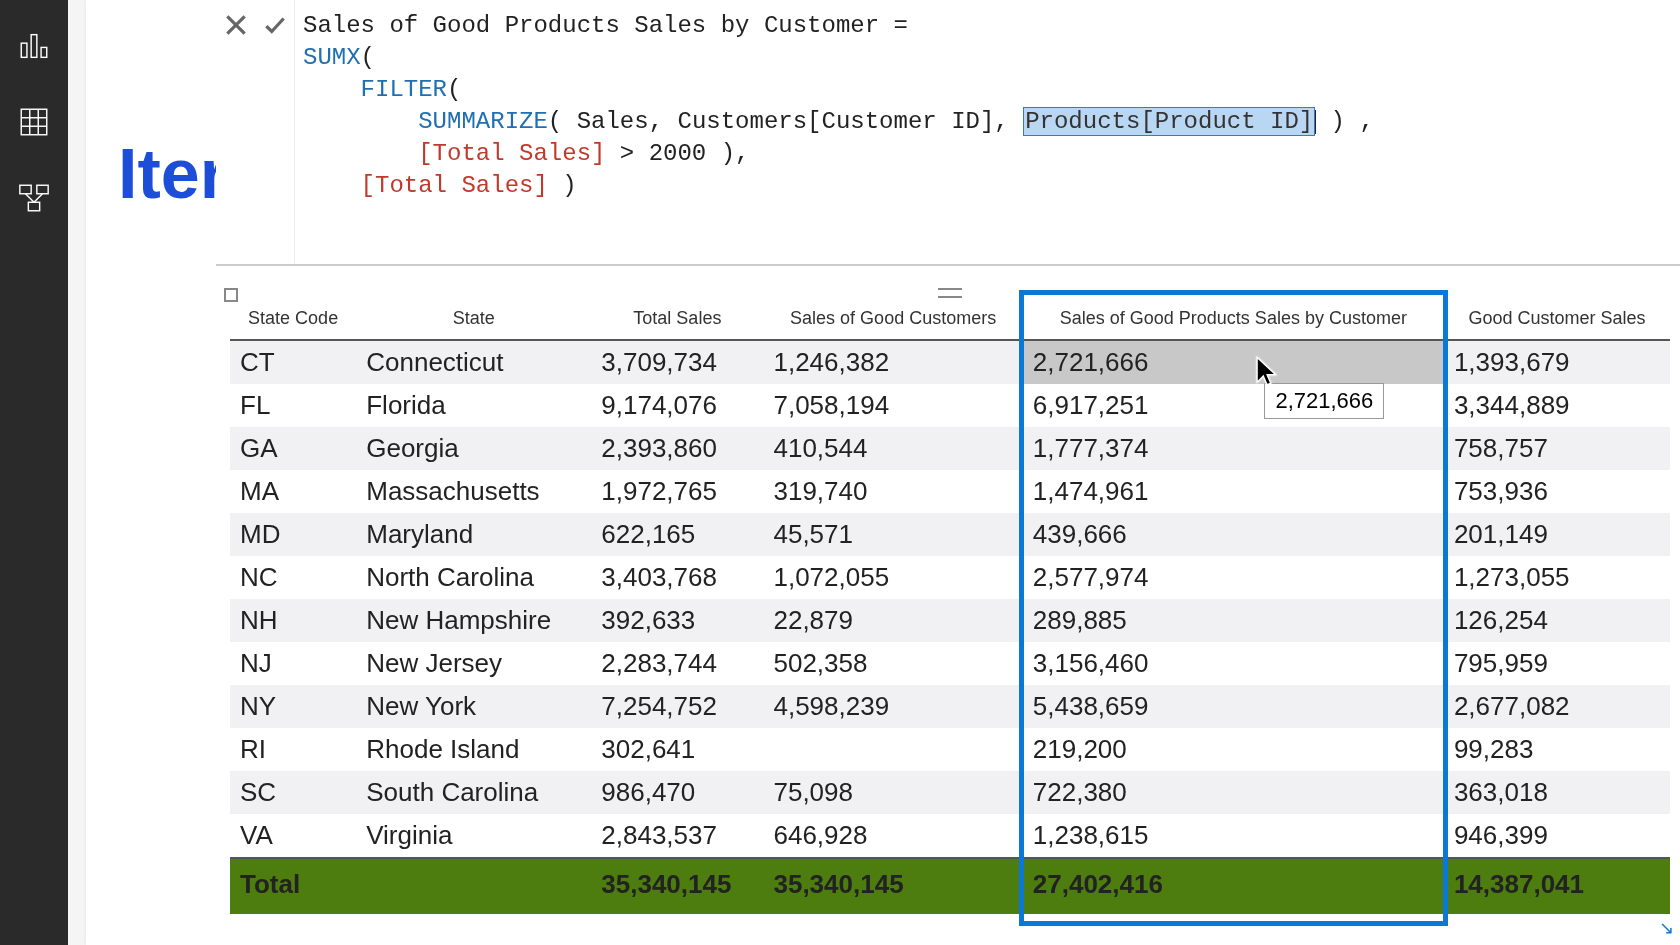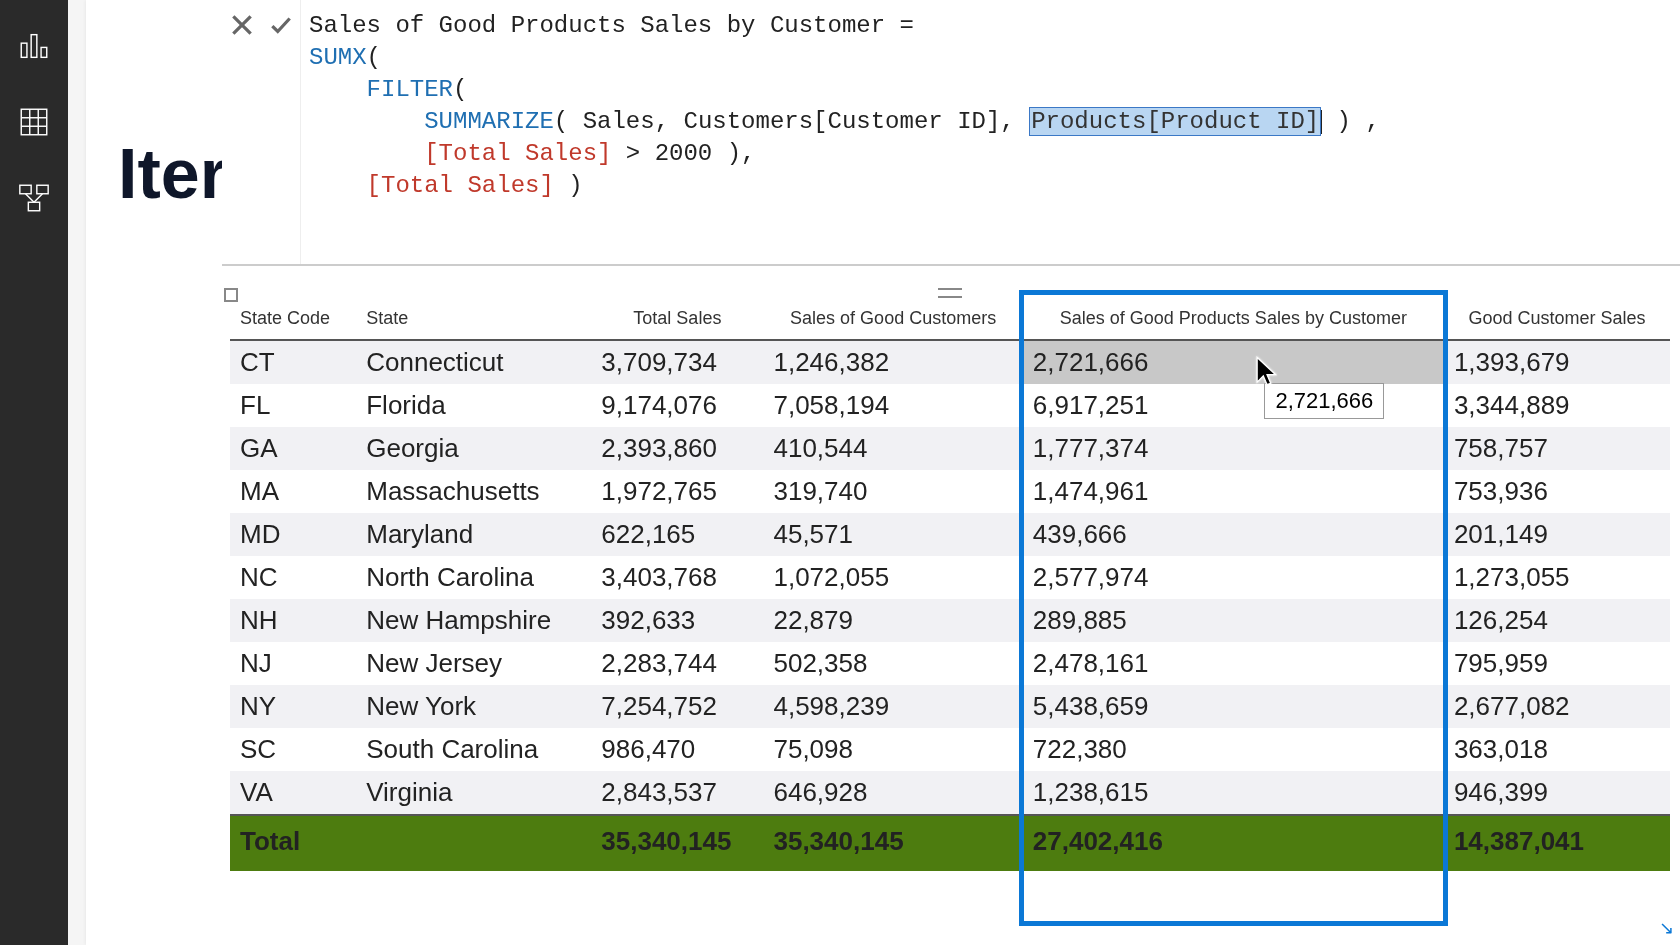--- a/index.html
+++ b/index.html
@@ -41,21 +41,21 @@
     position: absolute;
     left: 18px; top: 0;
     right: 0; bottom: 0;
     background: #fff;
     box-shadow: 0 0 4px rgba(0,0,0,.08);
   }
 
   
   .formula-bar {
     position: absolute;
-    left: 136px; top: 0; right: 0;
+    left: 130px; top: 0; right: 0;
     height: 266px;
     background: #fff;
     border-bottom: 2px solid #ccc;
     display: flex;
     z-index: 5;
   }
   .formula-controls {
     width: 78px;
     display: flex;
     align-items: flex-start;
@@ -84,21 +84,21 @@
   .tok-paren { color:#222; }
   .tok-sel   { background:#b9d6f2; border:1px solid #3b78c6; padding:0 1px; }
   .caret { display:inline-block; width:0; border-right:1px solid #222; height:24px; vertical-align:middle; }
 
   
   .page-title-partial {
     position:absolute;
     left: 32px; top: 134px;
     font-size: 70px;
     font-weight: 700;
-    color:#0f172a;
+    color:#1d4ed8;
     z-index: 2;
   }
 
   
   .visual {
     position: absolute;
     left: 144px; top: 294px;
     width: 1440px;
     background:#fff;
   }
@@ -114,21 +114,21 @@
     display:flex; flex-direction:column; justify-content:space-between;
   }
   .visual-handle-top span { height:2px; background:#888; display:block; }
 
   table.matrix {
     border-collapse: collapse;
     width: 100%;
     font-size: 26px;
   }
   table.matrix th {
-    text-align:left;
+    text-align:center;
     font-weight:400;
     font-size:18px;
     color:#333;
     padding: 14px 10px 10px 10px;
     border-bottom:2px solid #555;
     background:#fff;
   }
   table.matrix th.num { text-align:center; }
   table.matrix td {
     padding: 6px 10px;
@@ -313,30 +313,38 @@
                 <td class="num">392,633</td>
                 <td class="num">22,879</td>
                 <td class="num">289,885</td>
                 <td class="num">126,254</td>
               </tr>
               <tr>
                 <td>NJ</td>
                 <td>New Jersey</td>
                 <td class="num">2,283,744</td>
                 <td class="num">502,358</td>
-                <td class="num">2,478,161</td>
+                <td class="num">3,156,460</td>
                 <td class="num">795,959</td>
               </tr>
               <tr>
                 <td>NY</td>
                 <td>New York</td>
                 <td class="num">7,254,752</td>
                 <td class="num">4,598,239</td>
                 <td class="num">5,438,659</td>
                 <td class="num">2,677,082</td>
+              </tr>
+              <tr>
+                <td>RI</td>
+                <td>Rhode Island</td>
+                <td class="num">302,641</td>
+                <td class="num"></td>
+                <td class="num">219,200</td>
+                <td class="num">99,283</td>
               </tr>
               <tr>
                 <td>SC</td>
                 <td>South Carolina</td>
                 <td class="num">986,470</td>
                 <td class="num">75,098</td>
                 <td class="num">722,380</td>
                 <td class="num">363,018</td>
               </tr>
               <tr>

